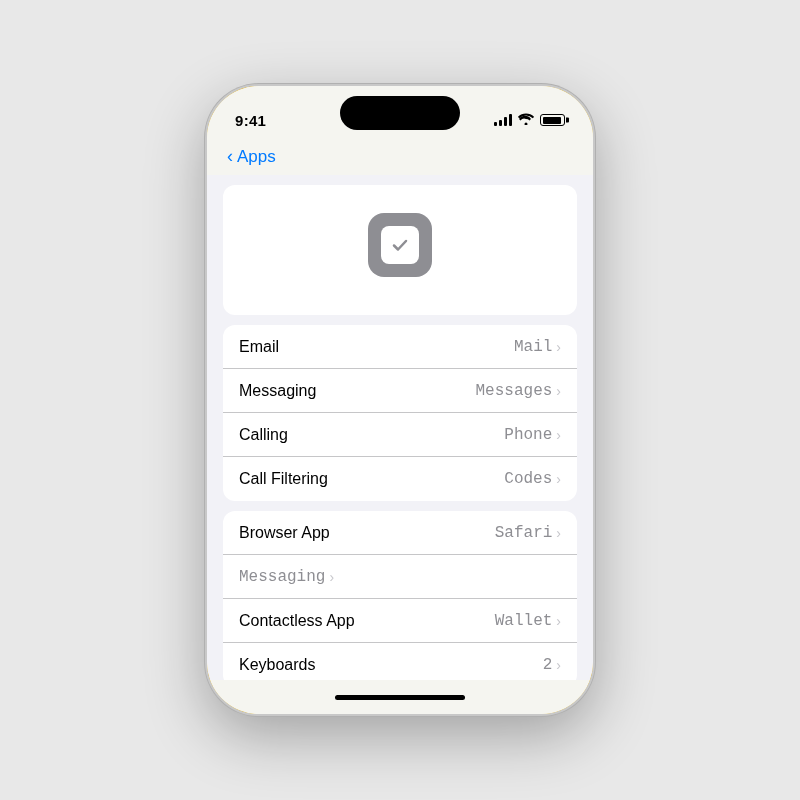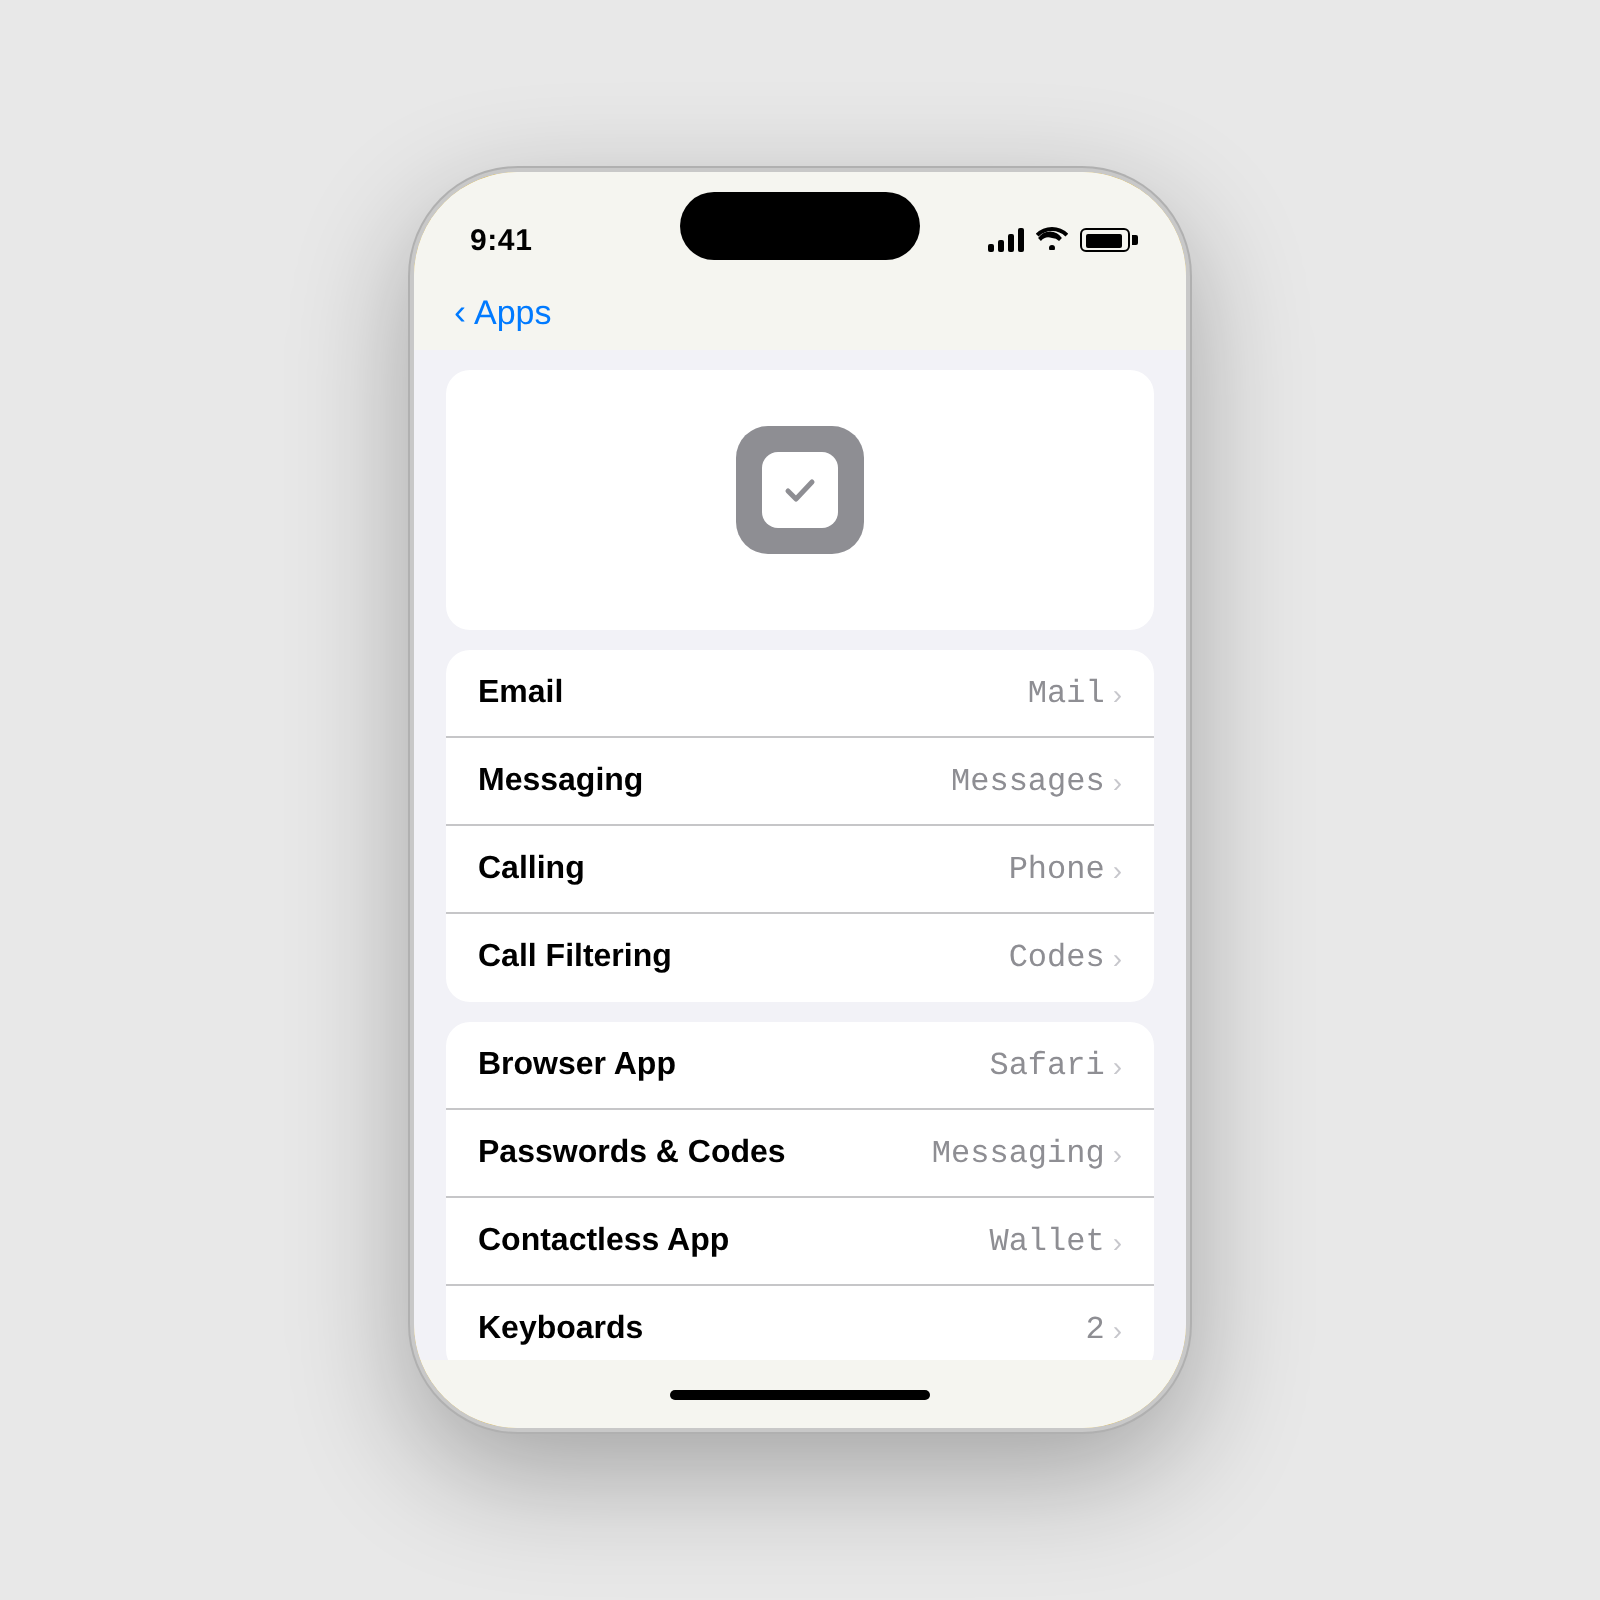--- a/index.html
+++ b/index.html
@@ -236,21 +236,21 @@
       cursor: pointer;
     }
 
     .settings-row:last-child {
       border-bottom: none;
     }
 
     .row-label {
       font-size: 16px;
       color: #000;
-      font-weight: 700;
+      font-weight: 400;
     }
 
     .row-right {
       display: flex;
       align-items: center;
       gap: 4px;
       color: #8e8e93;
       font-size: 16px;
     }
 
@@ -371,21 +371,20 @@
 
       <div class="settings-row">
         <span class="row-label">Browser App</span>
         <div class="row-right">
           <span class="row-value">Safari</span>
           <span class="row-chevron">›</span>
         </div>
       </div>
 
       <div class="settings-row">
-        <span class="row-label">Passwords &amp; Codes</span>
         <div class="row-right">
           <span class="row-value">Messaging</span>
           <span class="row-chevron">›</span>
         </div>
       </div>
 
       <div class="settings-row">
         <span class="row-label">Contactless App</span>
         <div class="row-right">
           <span class="row-value">Wallet</span>

